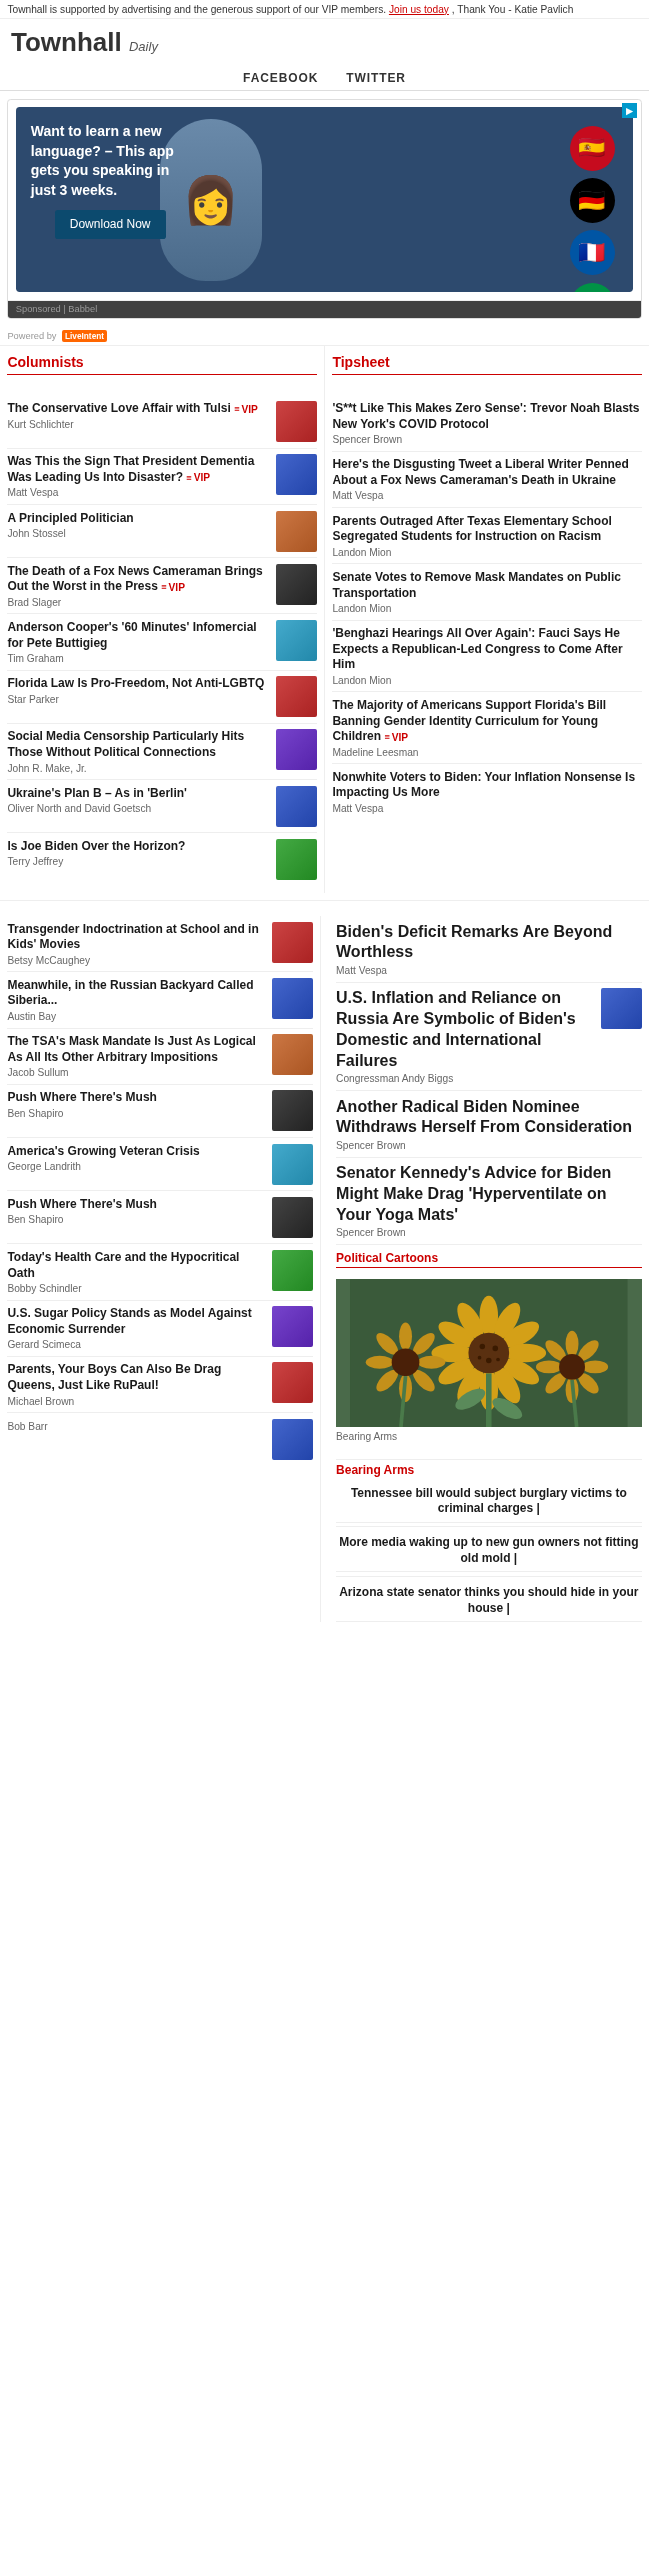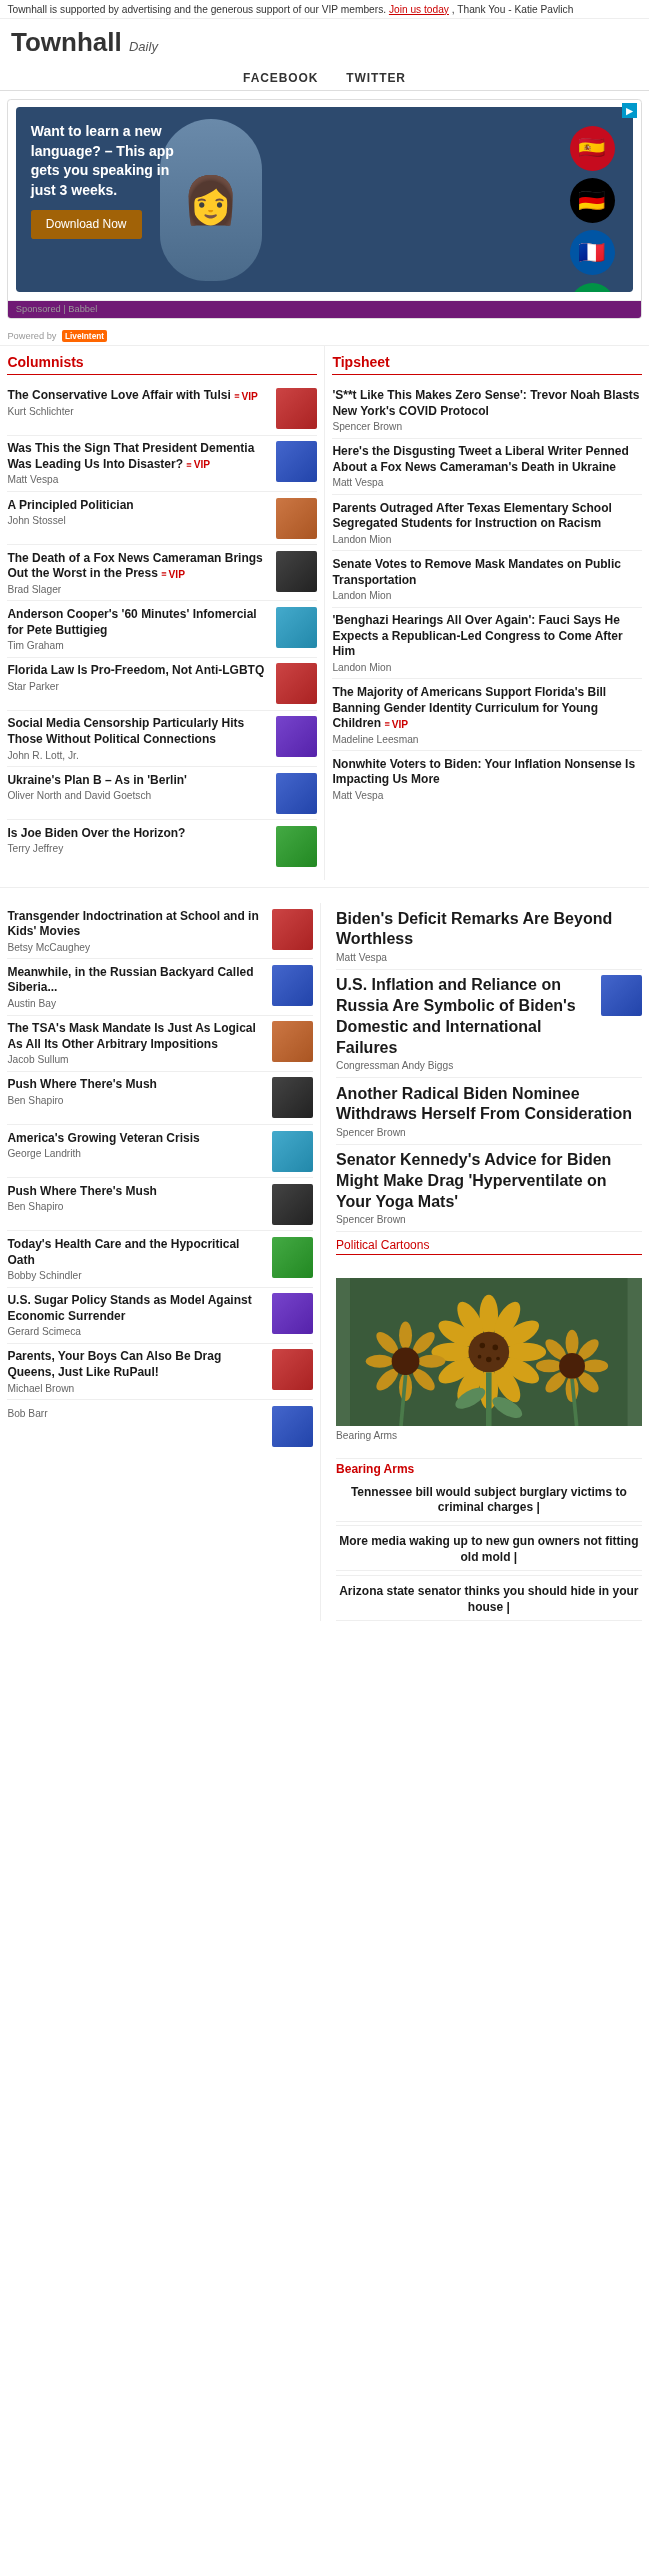--- a/index.html
+++ b/index.html
@@ -11,36 +11,36 @@
     .header { padding: 7.4px 11px; }
     .header-logo { font-size: 26px; font-weight: bold; color: #cc0000; }
     .header-logo span { color: #333; }
     .header-subtitle { font-size: 13px; color: #555; font-style: italic; }
     
     .nav-links { display: flex; justify-content: center; gap: 28px; padding: 5.6px; border-bottom: 0.9px solid #ddd; }
     .nav-links a { color: #333; text-decoration: none; font-size: 12px; font-weight: bold; letter-spacing: 0.9px; text-align: center; }
     
     .ad-banner { background: #2d4a6e; margin: 7.4px; border-radius: 3.7px; padding: 15px; display: flex; align-items: flex-start; position: relative; min-height: 185px; overflow: hidden; }
     .ad-text { color: #fff; font-size: 16px; font-weight: bold; line-height: 1.3; flex: 0 0 148px; z-index: 2; }
-    .ad-download-btn { background: #a16207; color: #fff; border: none; padding: 7.4px 15px; border-radius: 2.8px; font-size: 12px; cursor: pointer; margin-top: 9.3px; display: block; }
+    .ad-download-btn { background: #0c4a6e; color: #fff; border: none; padding: 7.4px 15px; border-radius: 2.8px; font-size: 12px; cursor: pointer; margin-top: 9.3px; display: block; margin-left: 24px; }
     .ad-person { position: absolute; left: 130px; top: 0; bottom: 0; width: 130px; display: flex; align-items: center; justify-content: center; }
     .ad-flags { position: absolute; right: 18.5px; top: 18.5px; display: flex; flex-direction: column; gap: 7.4px; align-items: center; }
     .flag { width: 45px; height: 45px; border-radius: 50%; display: flex; align-items: center; justify-content: center; font-size: 20.4px; }
-    .sponsored { font-size: 9.3px; color: #999; padding: 3.7px 7.4px; background: #701a75; border-top: 0.9px solid #eee; }
+    .sponsored { font-size: 9.3px; color: #999; padding: 3.7px 7.4px; background: #404040; border-top: 0.9px solid #eee; }
     
     .powered-by { display: flex; align-items: center; gap: 5.6px; padding: 3.7px 7.4px; font-size: 9.3px; color: #999; border-bottom: 0.9px solid #eee; }
     .powered-icon { background: #f60; color: #fff; font-size: 8.3px; padding: 0.9px 2.8px; border-radius: 1.9px; font-weight: bold; }
     .ad-corner { position: absolute; top: 3.7px; right: 3.7px; background: #0099cc; color: #fff; font-size: 9.3px; padding: 1.9px 3.7px; cursor: pointer; }
     
     .main-content { display: flex; gap: 0; }
     
     .columnists-section { flex: 1; padding: 7.4px; border-right: 0.9px solid #eee; }
     .tipsheet-section { flex: 1; padding: 7.4px; }
     
-    .section-title { font-size: 14px; font-weight: bold; color: #cc0000; border-bottom: 1.9px solid #cc0000; padding-bottom: 3.7px; margin-bottom: 8px; }
+    .section-title { font-size: 14px; font-weight: bold; color: #cc0000; border-bottom: 1.9px solid #cc0000; padding-bottom: 3.7px; margin-bottom: 21px; }
     
     .article-item { display: flex; align-items: flex-start; gap: 5.6px; padding: 5.6px 0; border-bottom: 0.9px solid #eee; }
     .article-item:last-child { border-bottom: none; }
     .article-info { flex: 1; }
     .article-title { font-size: 12px; color: #1a1a1a; line-height: 1.3; font-weight: bold; }
     .article-title a { color: #1a1a1a; text-decoration: none; }
     .article-author { font-size: 10.2px; color: #666; margin-top: 1.9px; }
     
     .vip-badge { display: inline-flex; align-items: center; gap: 1.9px; color: #cc0000; font-size: 10.2px; font-weight: bold; }
     .vip-icon { font-size: 9.3px; }
@@ -62,21 +62,21 @@
     .bottom-article-title { font-size: 12px; color: #1a1a1a; font-weight: bold; line-height: 1.3; }
     .bottom-article-author { font-size: 10.2px; color: #666; margin-top: 1.9px; }
     
     .right-article { padding: 5.6px 0; border-bottom: 0.9px solid #eee; }
     .right-article:last-child { border-bottom: none; }
     .right-article-title { font-size: 16px; color: #1a1a1a; font-weight: bold; line-height: 1.3; }
     .right-article-meta { display: flex; align-items: flex-start; gap: 5.6px; }
     .right-article-author { font-size: 10.2px; color: #666; margin-top: 1.9px; }
     
     .political-cartoons { padding: 5.6px 0; }
-    .pc-title { font-size: 12px; font-weight: normal; color: #cc0000; border-bottom: 0.9px solid #cc0000; padding-bottom: 2.8px; margin-bottom: 23px; }
+    .pc-title { font-size: 12px; font-weight: bold; color: #cc0000; border-bottom: 0.9px solid #cc0000; padding-bottom: 2.8px; margin-bottom: 11px; }
     .cartoon-image { width: 100%; height: 148px; background: #4a6a4a; display: flex; align-items: center; justify-content: center; margin-bottom: 3.7px; }
     .cartoon-caption { font-size: 10.2px; color: #666; margin-bottom: 3.7px; }
     
     .bearing-arms { font-size: 12px; font-weight: bold; color: #cc0000; margin: 7.4px 0 3.7px 0; padding-top: 3.7px; border-top: 0.9px solid #eee; }
     .ba-article { padding: 4.6px 0; border-bottom: 0.9px solid #eee; }
     .ba-article-title { font-size: 12px; color: #1a1a1a; font-weight: bold; line-height: 1.3; text-align: center; }
     
     .thumb-placeholder { width: 41px; height: 41px; background: linear-gradient(135deg, #888 0%, #aaa 100%); border-radius: 1.9px; }
     .thumb-red { background: linear-gradient(135deg, #cc4444 0%, #aa2222 100%); }
     .thumb-blue { background: linear-gradient(135deg, #4466cc 0%, #2244aa 100%); }
@@ -204,21 +204,21 @@
         <div class="article-author">Star Parker</div>
       </div>
       <div class="thumb-placeholder thumb-red"></div>
     </div>
 
     <div class="article-item">
       <div class="article-info">
         <div class="article-title">
           <a href="#">Social Media Censorship Particularly Hits Those Without Political Connections</a>
         </div>
-        <div class="article-author">John R. Lott, Jr.</div>
+        <div class="article-author">John R. Make, Jr.</div>
       </div>
       <div class="thumb-placeholder thumb-purple"></div>
     </div>
 
     <div class="article-item">
       <div class="article-info">
         <div class="article-title">
           <a href="#">Ukraine's Plan B – As in 'Berlin'</a>
         </div>
         <div class="article-author">Oliver North and David Goetsch</div>

